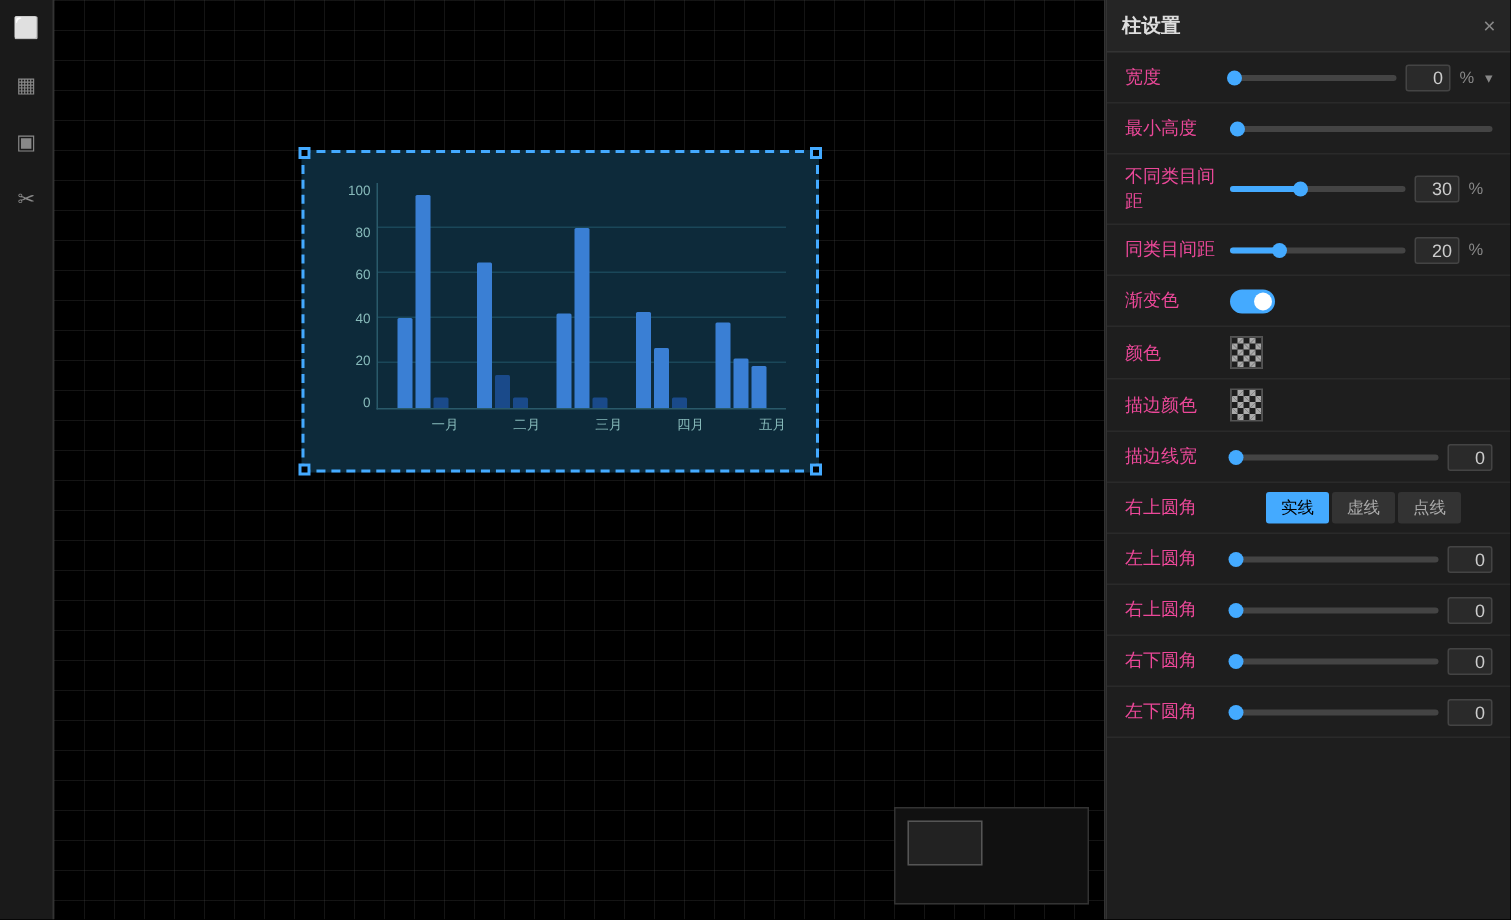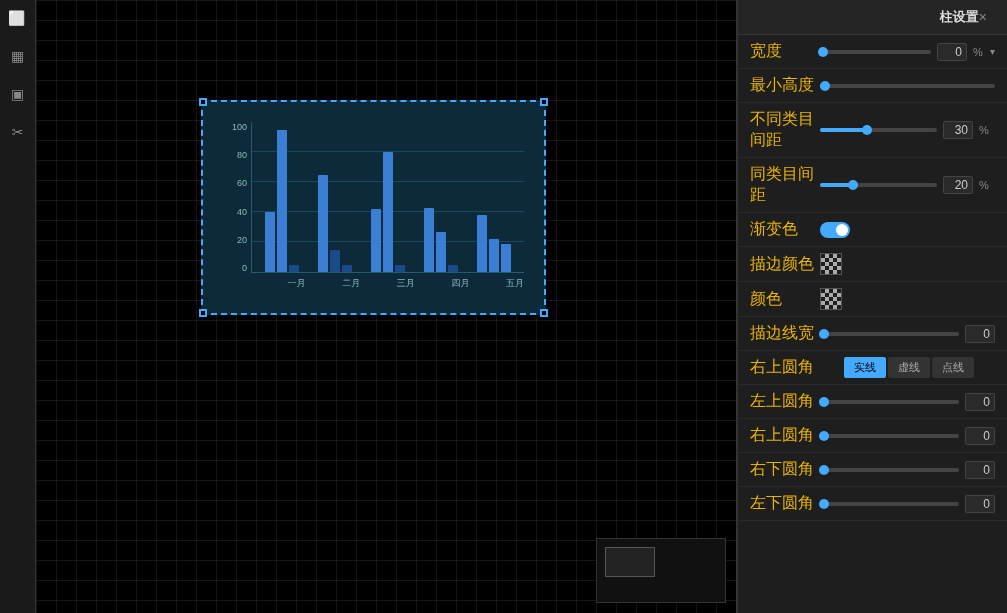--- a/index.html
+++ b/index.html
@@ -202,22 +202,22 @@
       background: #1e1e1e;
       border-left: 1px solid #333;
       display: flex;
       flex-direction: column;
       overflow-y: auto;
     }
 
     .panel-header {
       display: flex;
       align-items: center;
-      justify-content: flex-end;
-      padding: 8px 20px;
+      justify-content: space-between;
+      padding: 8px 10px;
       border-bottom: 1px solid #333;
       background: #252525;
     }
 
     .panel-title {
       font-size: 13px;
       color: #ddd;
       font-weight: bold;
     }
 
@@ -234,22 +234,22 @@
     .prop-row {
       display: flex;
       align-items: center;
       padding: 6px 12px;
       border-bottom: 1px solid #2a2a2a;
       min-height: 34px;
     }
 
     .prop-label {
       width: 70px;
-      font-size: 16px;
-      color: #eab308;
+      font-size: 12px;
+      color: #ec4899;
       flex-shrink: 0;
     }
 
     .prop-control {
       flex: 1;
       display: flex;
       align-items: center;
       gap: 6px;
     }
 
@@ -523,28 +523,28 @@
     <div class="prop-row">
       <span class="prop-label">渐变色</span>
       <div class="prop-control">
         <div class="toggle">
           <div class="toggle-knob"></div>
         </div>
       </div>
     </div>
 
     <div class="prop-row">
+      <span class="prop-label">颜色</span>
+      <div class="prop-control">
+        <div class="color-swatch"></div>
+      </div>
+    </div>
+
+    <div class="prop-row">
       <span class="prop-label">描边颜色</span>
-      <div class="prop-control">
-        <div class="color-swatch"></div>
-      </div>
-    </div>
-
-    <div class="prop-row">
-      <span class="prop-label">颜色</span>
       <div class="prop-control">
         <div class="color-swatch"></div>
       </div>
     </div>
 
     <div class="prop-row">
       <span class="prop-label">描边线宽</span>
       <div class="prop-control">
         <div class="slider-track">
           <div class="slider-fill" style="width:3%"></div>

